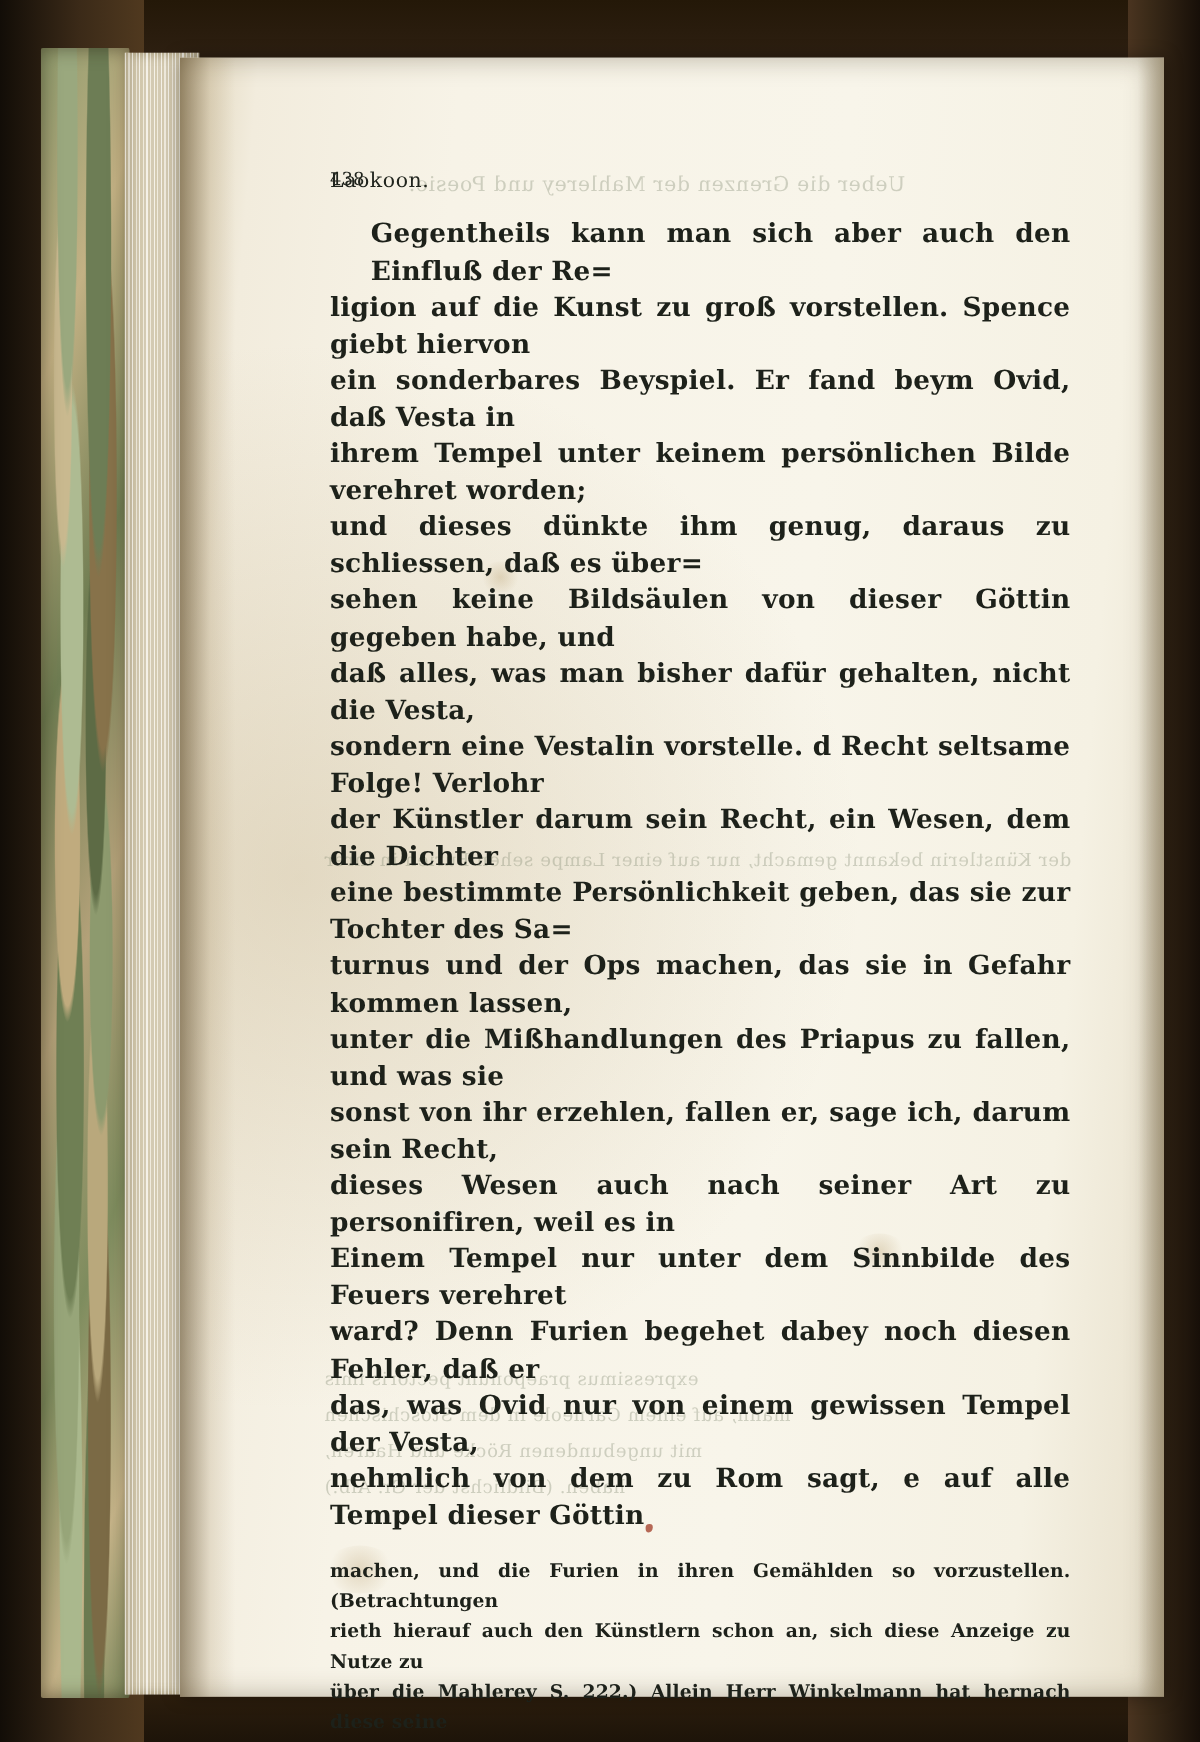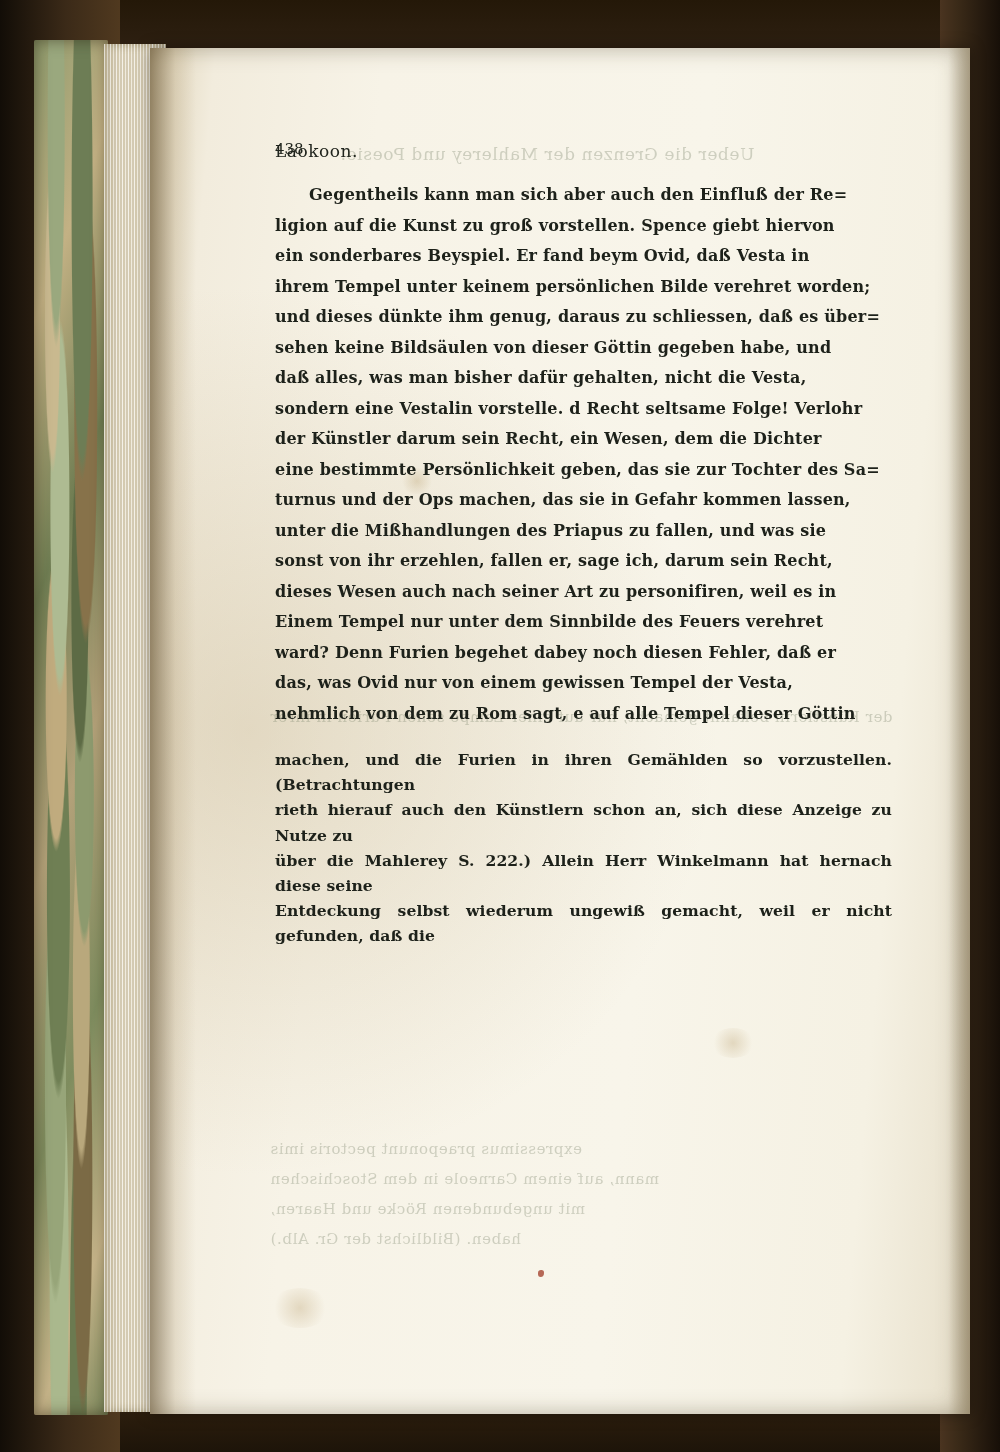--- a/index.html
+++ b/index.html
@@ -159,21 +159,21 @@
     text-align: left;
     font-family: "DejaVu Serif", serif;
     font-size: 17px;
     letter-spacing: .5px;
     color: #20241d;
   }
 
   
   .body-main {
     font-family: "DejaVu Serif", serif;
-    font-size: 16px;
+    font-size: 22px;
     line-height: 30.5px;
     text-align: justify;
     font-weight: 700;
     letter-spacing: .2px;
     color: #1d211a;
     -webkit-font-smoothing: none;
   }
   .body-main .indent { padding-left: 34px; }
 
   .rule {

